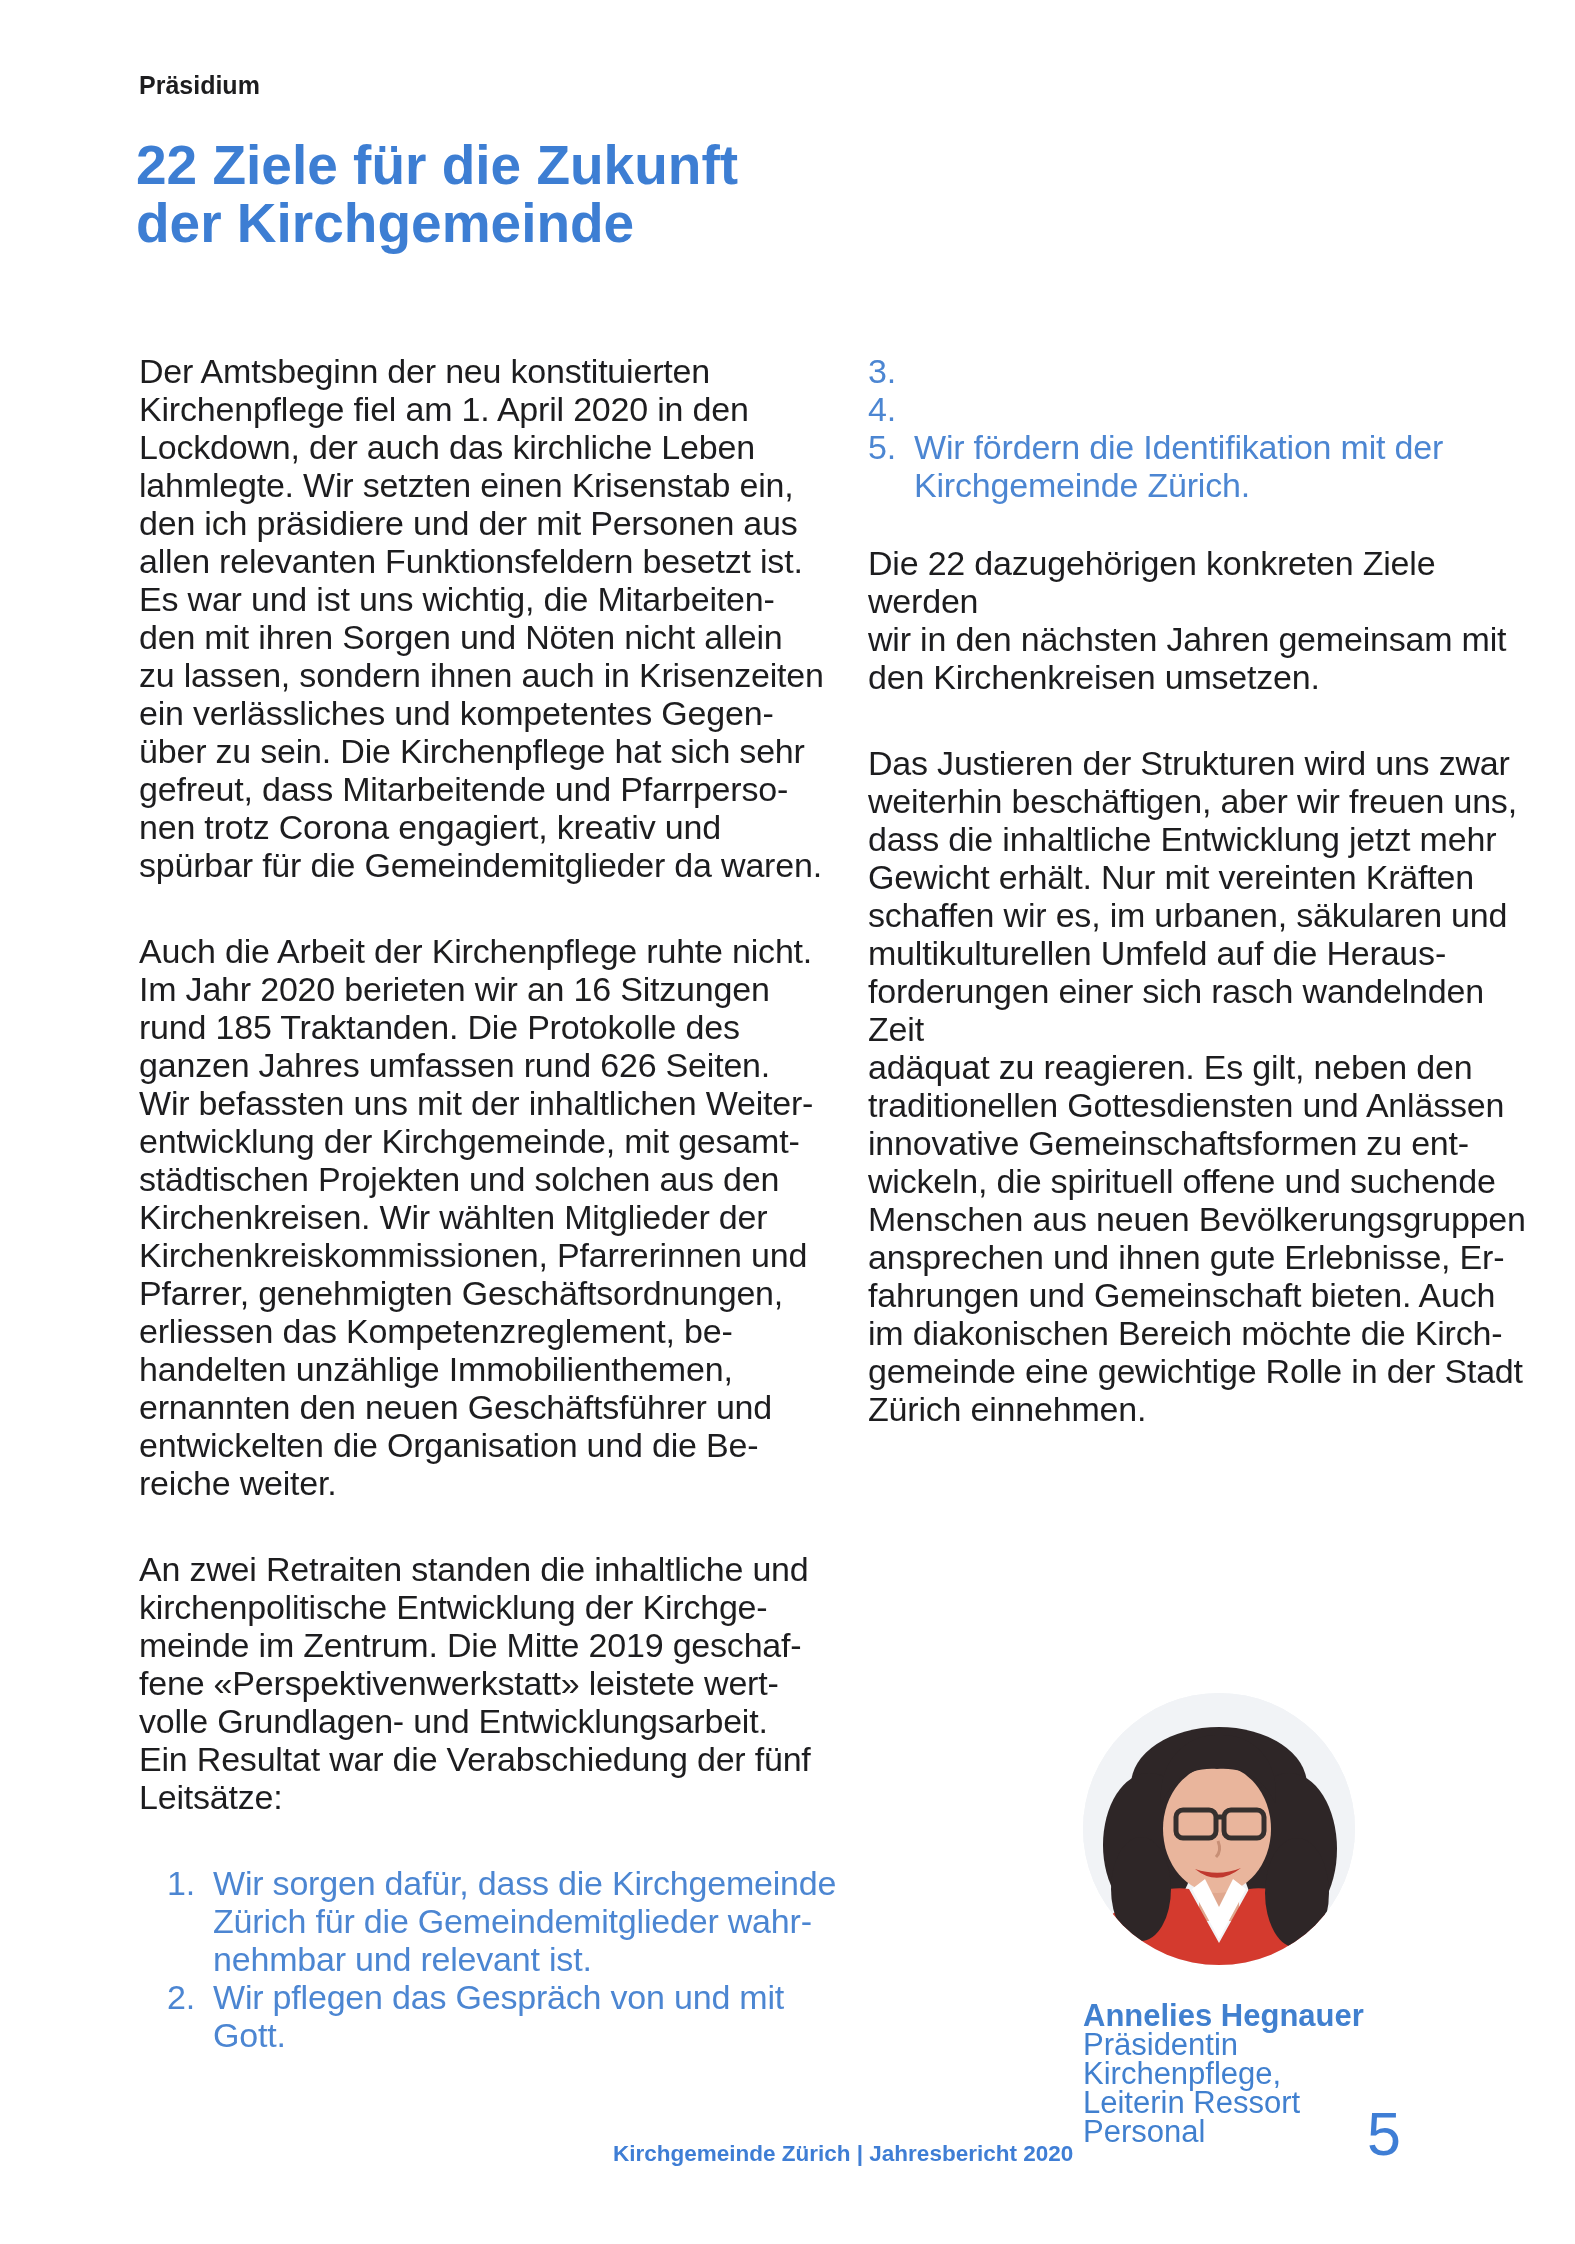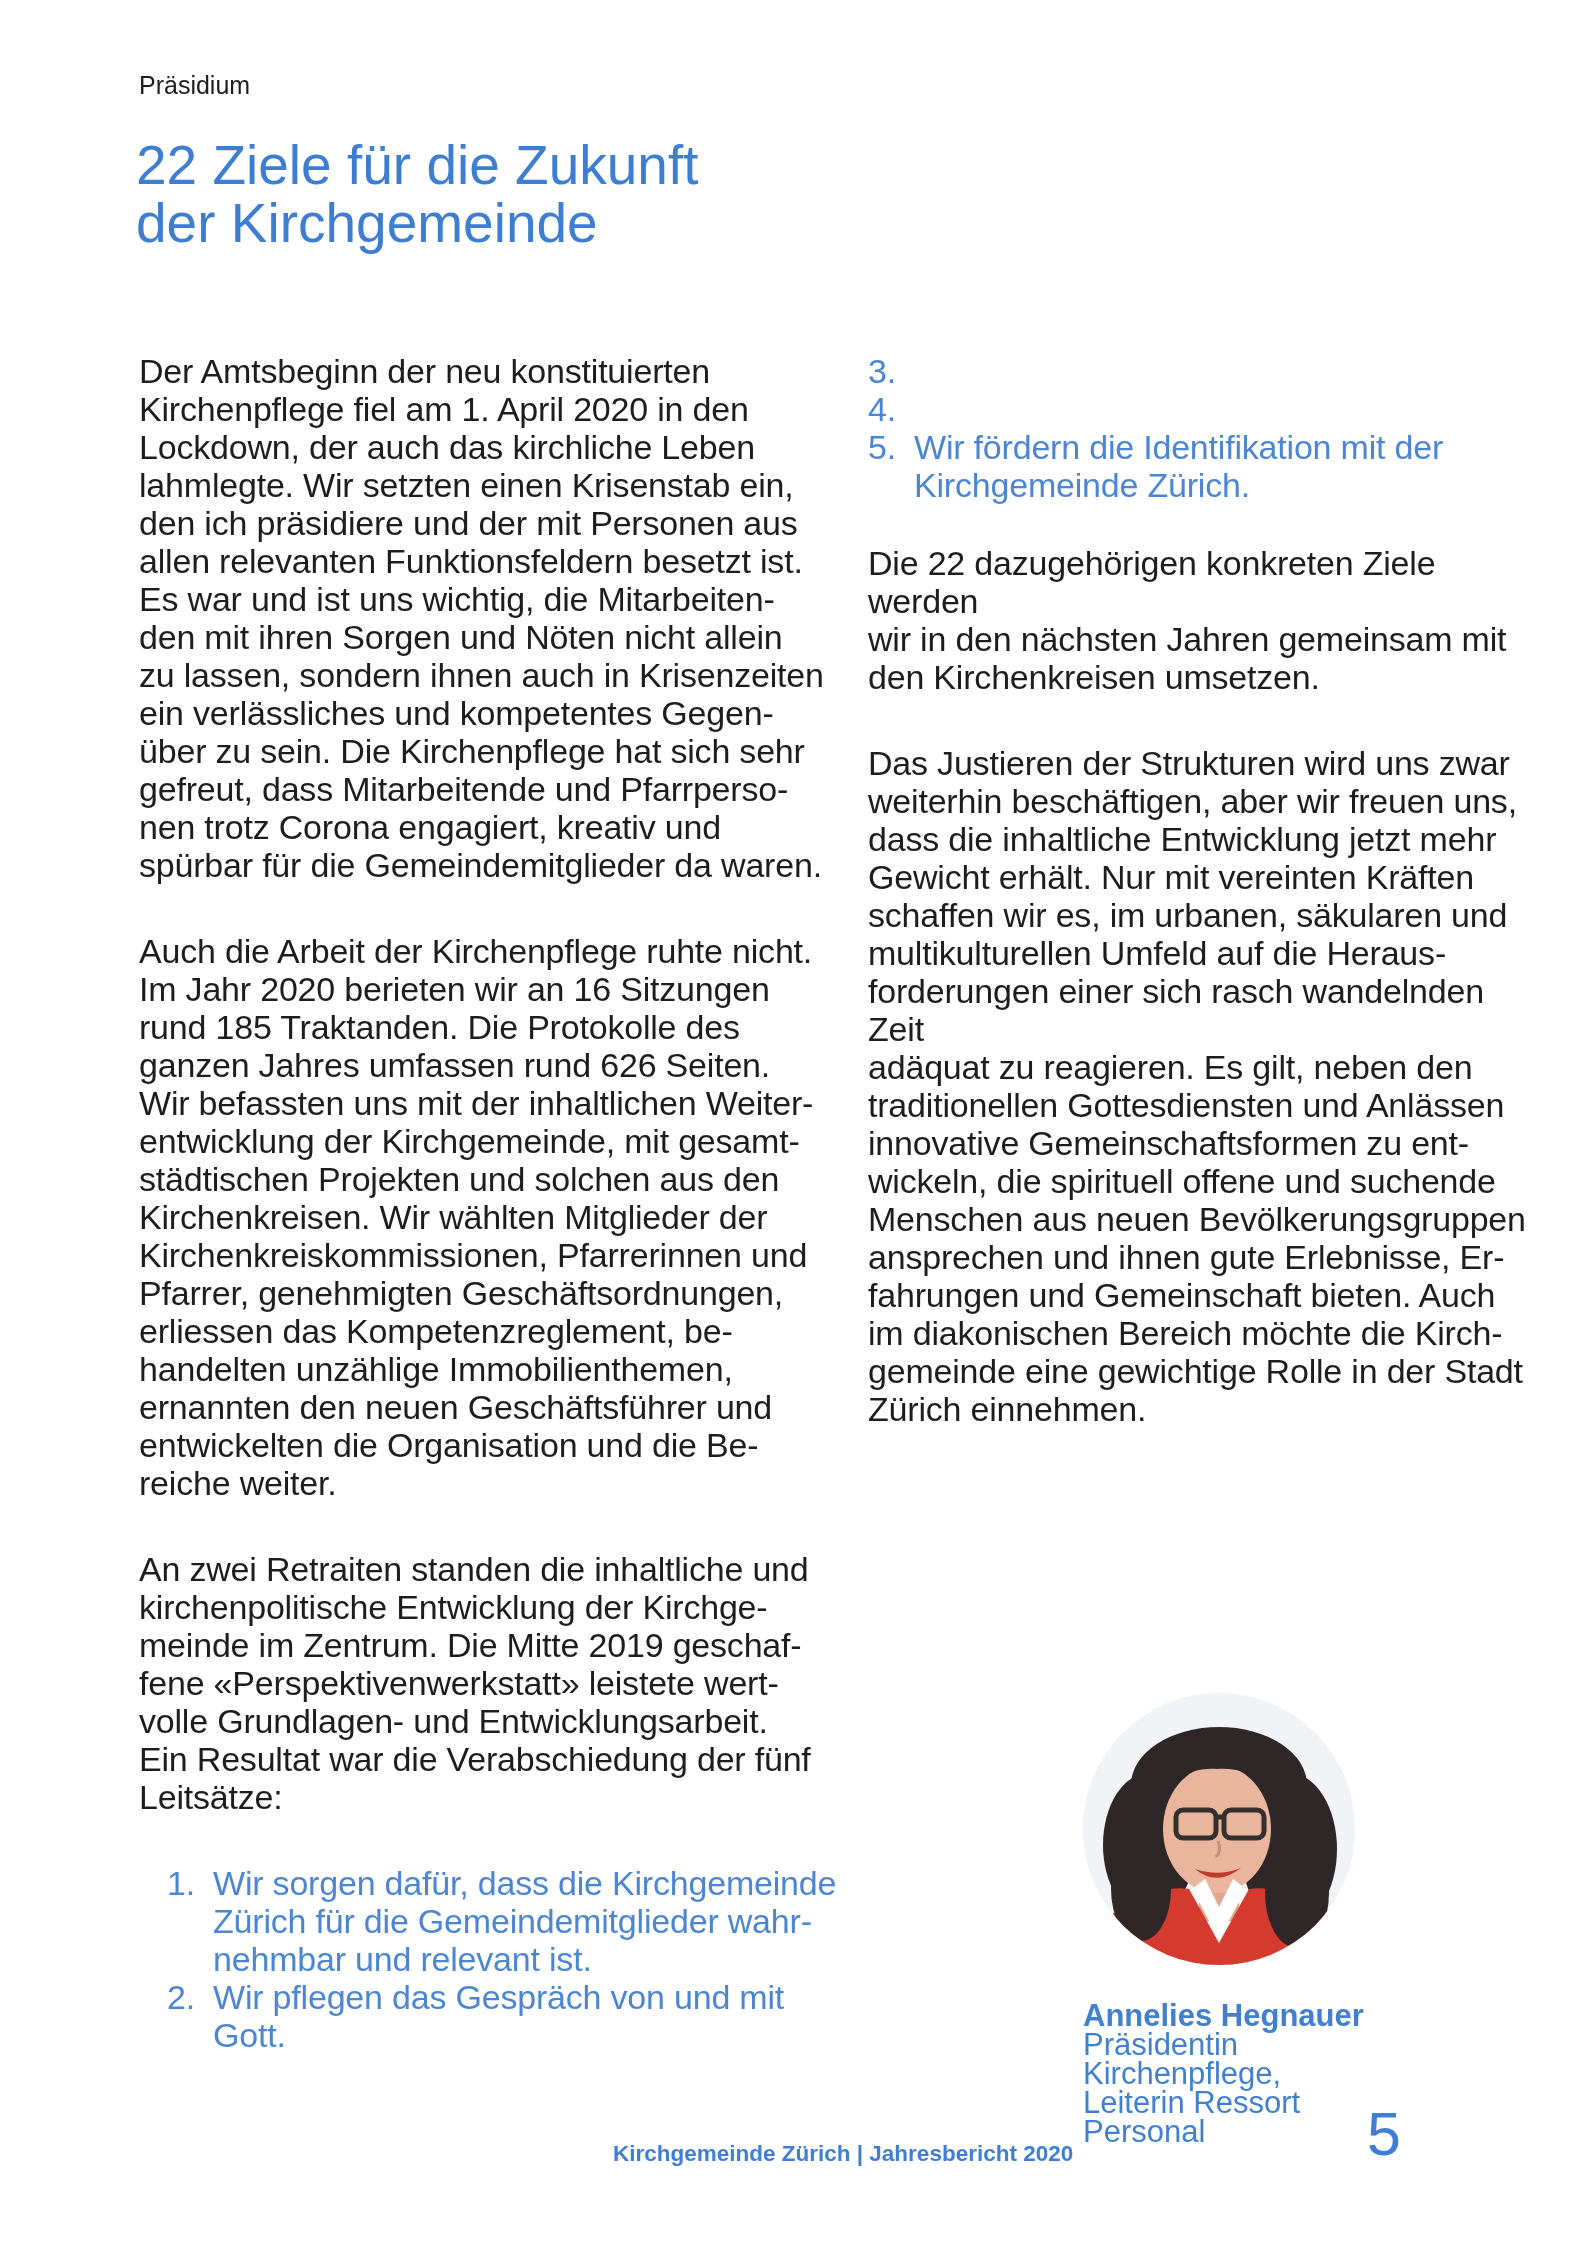--- a/index.html
+++ b/index.html
@@ -6,25 +6,25 @@
   .page {
     position:relative;
     width:1575px; height:2244px;
     background:#ffffff;
     font-family:"Liberation Sans", sans-serif;
     color:var(--body_text,#1d1d1f);
     overflow:hidden;
   }
   .kicker {
     position:absolute; left:139px; top:70px;
-    font-size:25px; line-height:30px; color:var(--body_text,#1d1d1f);
+    font-size:25px; line-height:30px; color:var(--body_text,#1d1d1f);font-weight:bold;
   }
   .title {
     position:absolute; left:136px; top:99px;
-    font-size:55px; line-height:58px; font-weight:400;
+    font-size:55px; line-height:58px; font-weight:700;
     color:var(--title_blue,#3d7ed3);
     white-space:pre-line;
   }
   .col {
     position:absolute; top:352px;
     font-size:34px; line-height:38px;
     letter-spacing:-0.2px;
   }
   .col-left  { left:139px; width:700px; }
   .col-right { left:868px; width:660px; }

